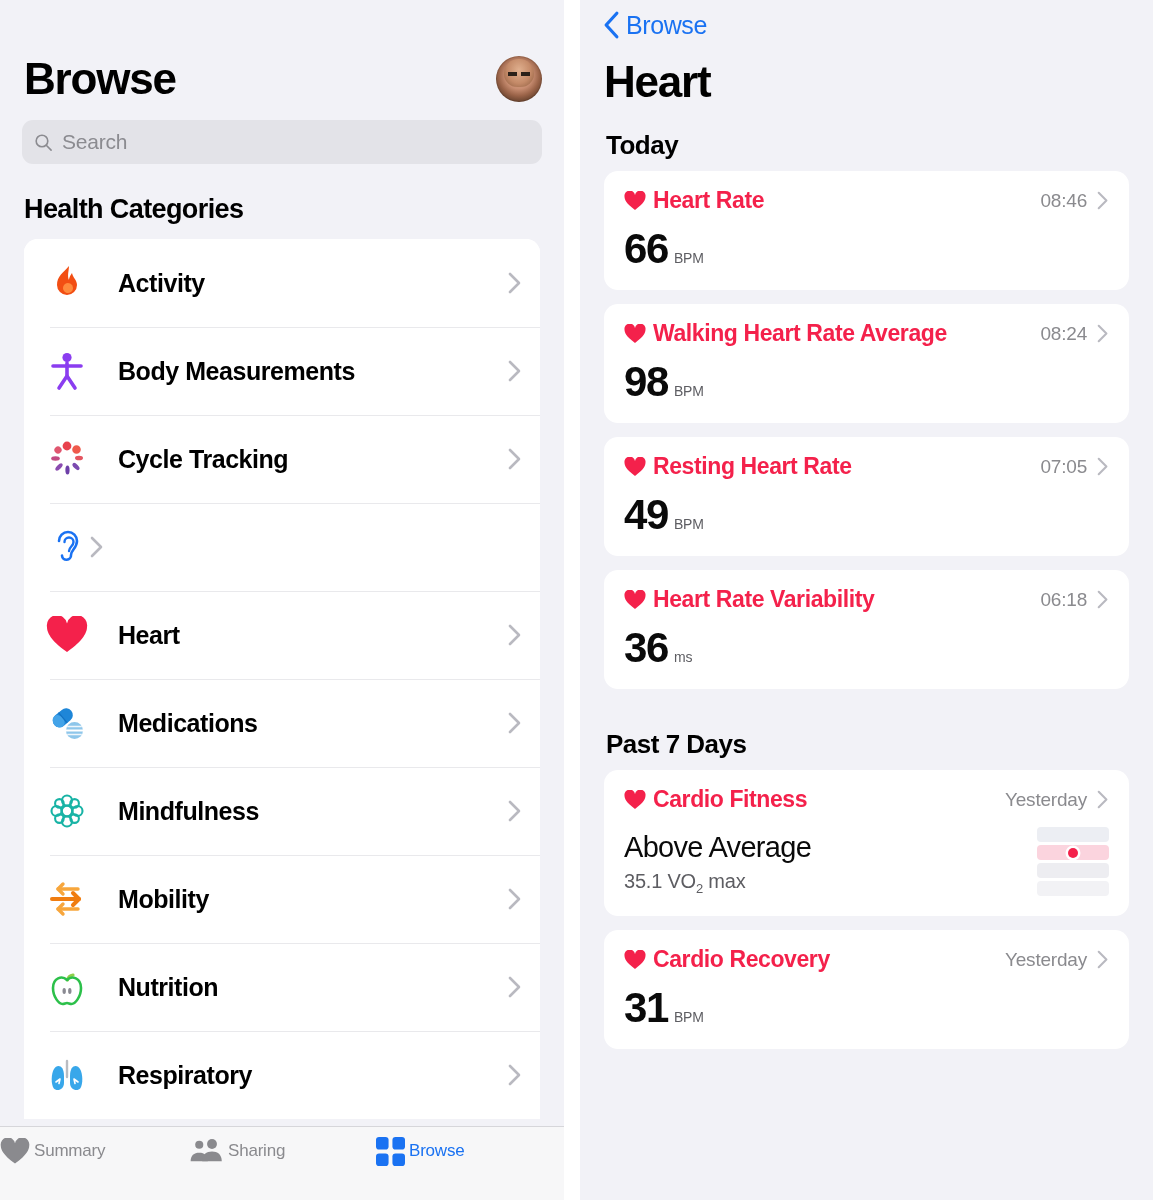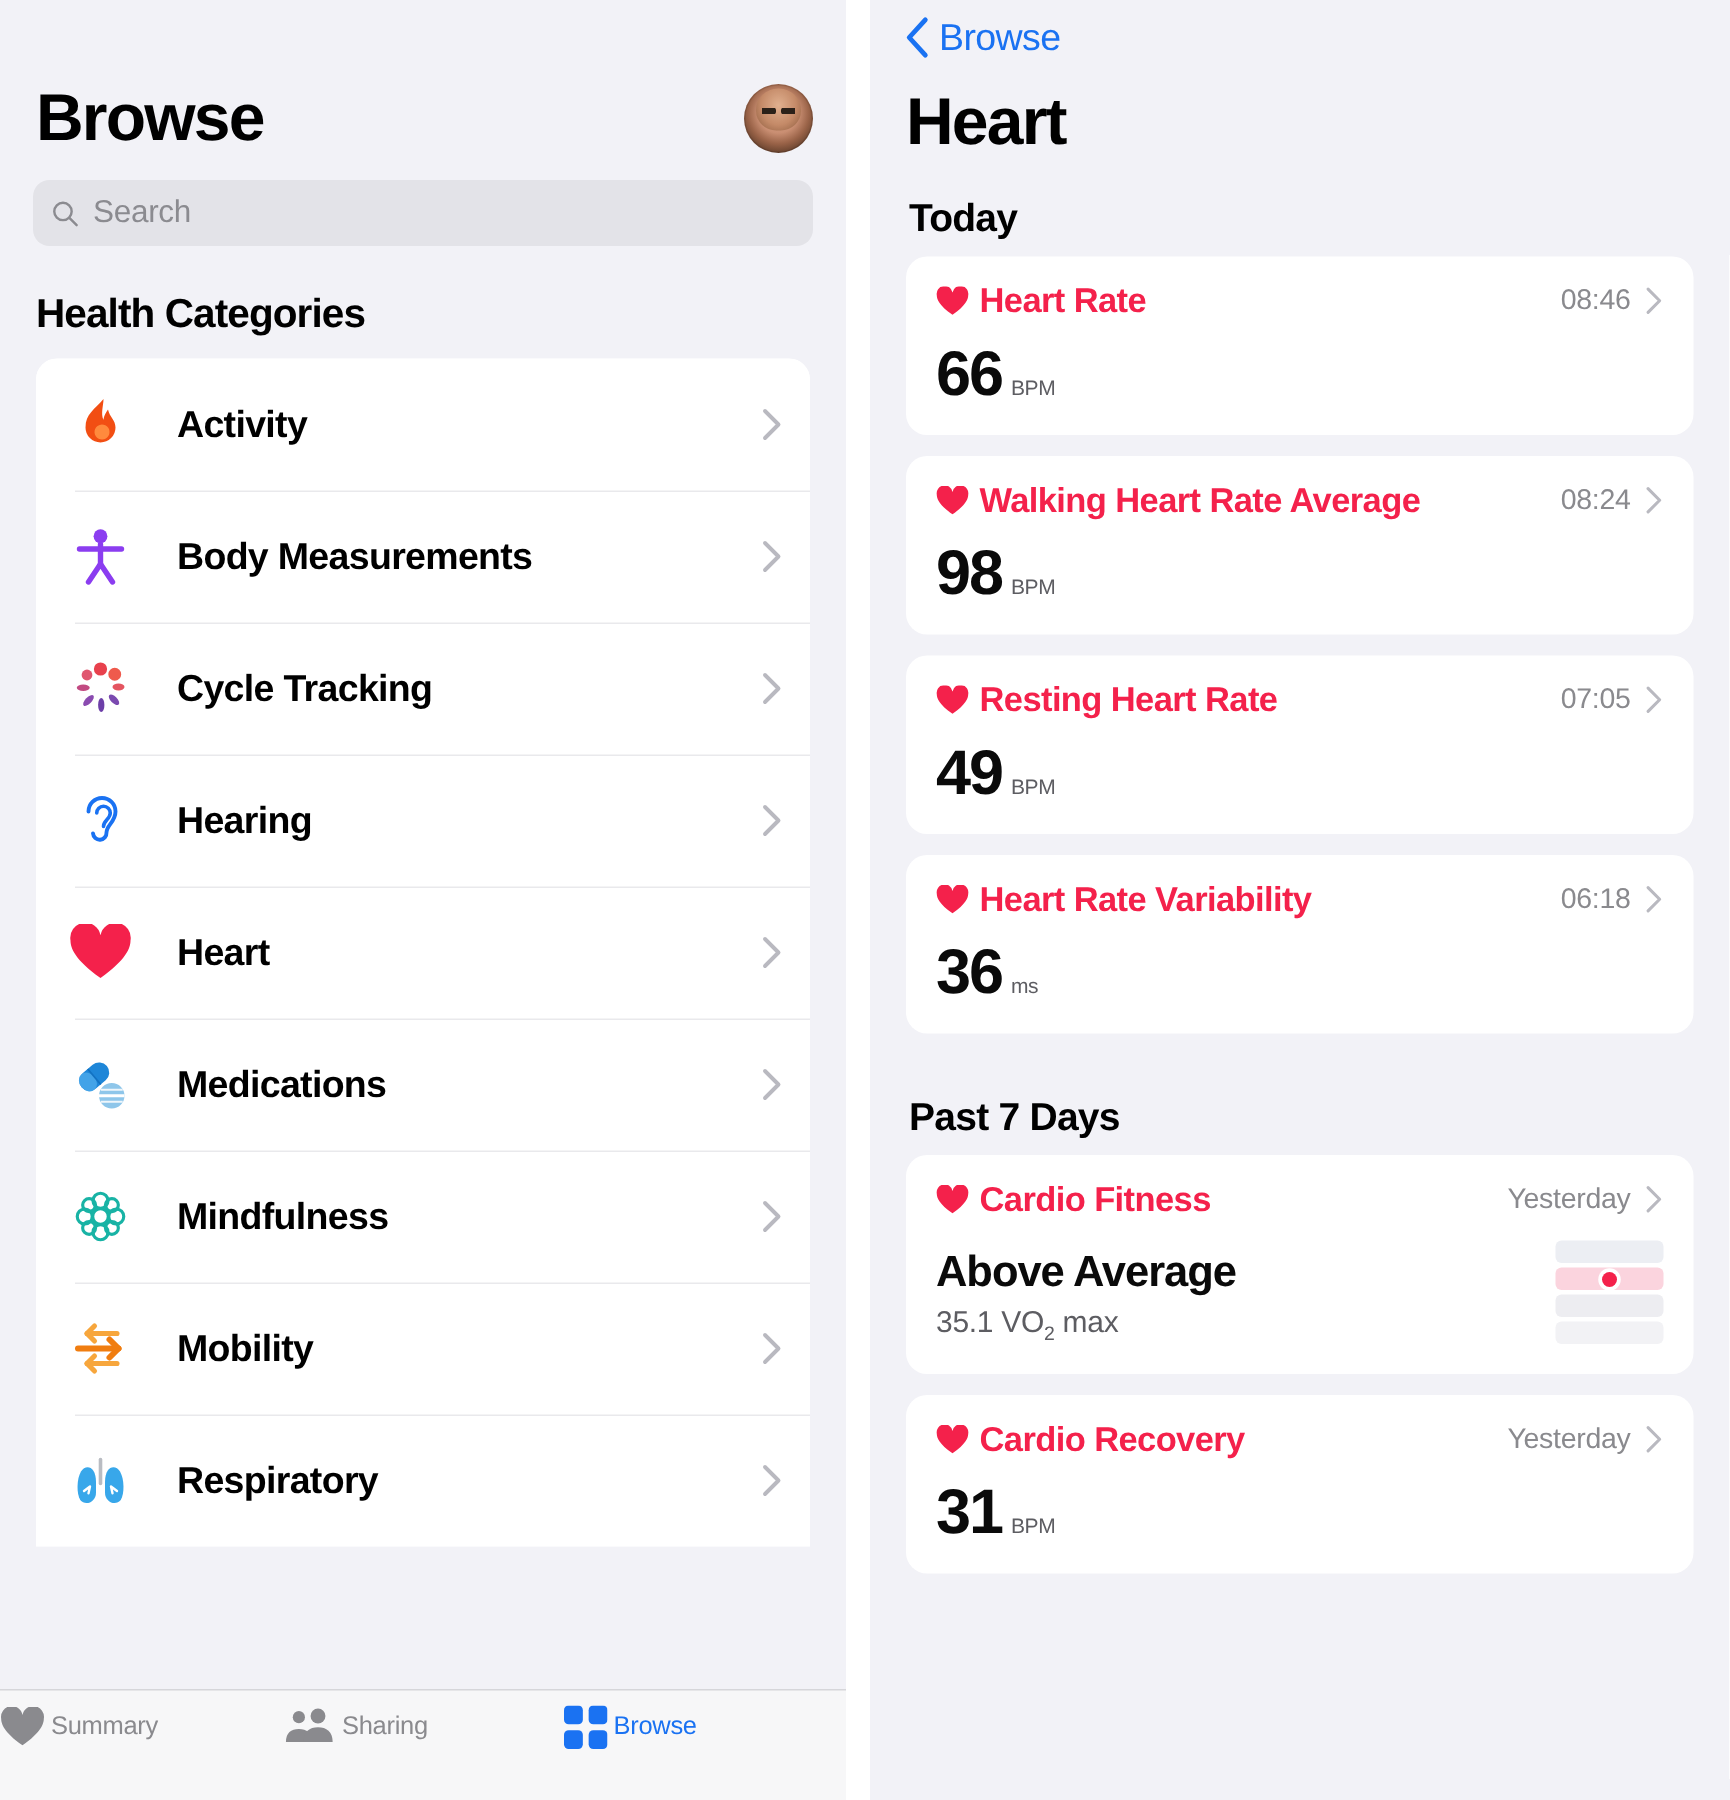--- a/index.html
+++ b/index.html
@@ -140,21 +140,21 @@
   .card-meta {
     margin-left: auto; display: flex; align-items: center; gap: 10px;
     font-size: 19px; color: #8a8a8e; letter-spacing: -.2px;
   }
   .card-body { display: flex; align-items: flex-end; margin-top: 14px; }
   .val-row { display: flex; align-items: baseline; gap: 6px; }
   .val-num { font-size: 42px; font-weight: 700; letter-spacing: -1.4px; color: #0a0a0a; line-height: 1; }
   .val-unit { font-size: 14px; color: #5d5d62; letter-spacing: -.2px; }
 
   .cf-text { display: flex; flex-direction: column; gap: 8px; }
-  .cf-head { font-size: 29px; font-weight: 700; letter-spacing: -.7px; color: #0a0a0a; line-height: 1; }
+  .cf-head { font-size: 29px; font-weight: 400; letter-spacing: -.7px; color: #0a0a0a; line-height: 1; }
   .cf-sub { font-size: 20px; color: #5d5d62; letter-spacing: -.2px; }
   .cf-sub sub { font-size: 13px; }
 
   .range-widget {
     margin-left: auto; width: 72px; display: flex; flex-direction: column; gap: 3px;
     align-self: center;
   }
   .band { height: 15px; border-radius: 4px; background: #eceaf0; position: relative; }
   .band.b1 { background: #eceef3; }
   .band.b2 { background: #fbd4de; }
@@ -242,21 +242,20 @@
           </svg>
         </div>
 
         <div class="cat-row">
           <span class="cat-ico">
             <svg width="34" height="40" viewBox="0 0 34 40">
               <path d="M9 14 a9 9 0 0 1 18 0 c0 7-6 9-6 14 a4.5 4.5 0 0 1-9 .6" fill="none" stroke="#1a72f2" stroke-width="2.6" stroke-linecap="round"></path>
               <path d="M14.5 15 a4.5 4.5 0 0 1 9 0 c0 4-4.5 5-4.5 9" fill="none" stroke="#1a72f2" stroke-width="2.4" stroke-linecap="round"></path>
             </svg>
           </span>
-          <span class="cat-label">Hearing</span>
           <svg class="chev-grey" width="14" height="24" viewBox="0 0 14 24">
             <polyline points="2,3 11,12 2,21" fill="none" stroke="#b9b9c0" stroke-width="2.6" stroke-linecap="round" stroke-linejoin="round"></polyline>
           </svg>
         </div>
 
         <div class="cat-row">
           <span class="cat-ico">
             <svg width="42" height="38" viewBox="0 0 42 38">
               <path d="M21 36 C4 24 1 16 1 11 A10 10 0 0 1 21 7.5 A10 10 0 0 1 41 11 C41 16 38 24 21 36z" fill="#f4214b"></path>
             </svg>
@@ -322,20 +321,34 @@
                   <polyline points="27,13 33,19 27,25"></polyline>
               </g>
             </svg>
           </span>
           <span class="cat-label">Mobility</span>
           <svg class="chev-grey" width="14" height="24" viewBox="0 0 14 24">
             <polyline points="2,3 11,12 2,21" fill="none" stroke="#b9b9c0" stroke-width="2.6" stroke-linecap="round" stroke-linejoin="round"></polyline>
           </svg>
         </div>
 
+        <div class="cat-row">
+          <span class="cat-ico">
+            <svg width="38" height="40" viewBox="0 0 38 40">
+              <path d="M25 8 c-3 .5-5 2.5-5.5 5" fill="none" stroke="#8fd04a" stroke-width="3.2" stroke-linecap="round"></path>
+              <path d="M19 13 C14 8 5 11 5 21 c0 9 6 16 9.5 16 2 0 3-1 4.5-1 s2.5 1 4.5 1 C27 37 33 30 33 21 C33 11 24 8 19 13z" fill="none" stroke="#2cc04a" stroke-width="2.6" stroke-linejoin="round"></path>
+              <ellipse cx="16.2" cy="24" rx="1.7" ry="3" fill="#8a8a92"></ellipse>
+              <ellipse cx="21.8" cy="24" rx="1.7" ry="3" fill="#8a8a92"></ellipse>
+            </svg>
+          </span>
+          <span class="cat-label">Nutrition</span>
+          <svg class="chev-grey" width="14" height="24" viewBox="0 0 14 24">
+            <polyline points="2,3 11,12 2,21" fill="none" stroke="#b9b9c0" stroke-width="2.6" stroke-linecap="round" stroke-linejoin="round"></polyline>
+          </svg>
+        </div>
 
         <div class="cat-row">
           <span class="cat-ico">
             <svg width="40" height="38" viewBox="0 0 40 38">
               <path d="M20 5 v16" stroke="#b9bcc2" stroke-width="2.4" stroke-linecap="round"></path>
               <path d="M17 20 C17 9 10 8 7 13 C4 18 4 28 6.5 32 C9.5 36 17 34 17 27z" fill="#38a7ea"></path>
               <path d="M23 20 C23 9 30 8 33 13 C36 18 36 28 33.5 32 C30.5 36 23 34 23 27z" fill="#38a7ea"></path>
               <g stroke="#ffffff" stroke-width="1.6" stroke-linecap="round">
                 <path d="M13 23 l-4 3 M13 23 l-1 4.5"></path>
                 <path d="M27 23 l4 3 M27 23 l1 4.5"></path>

